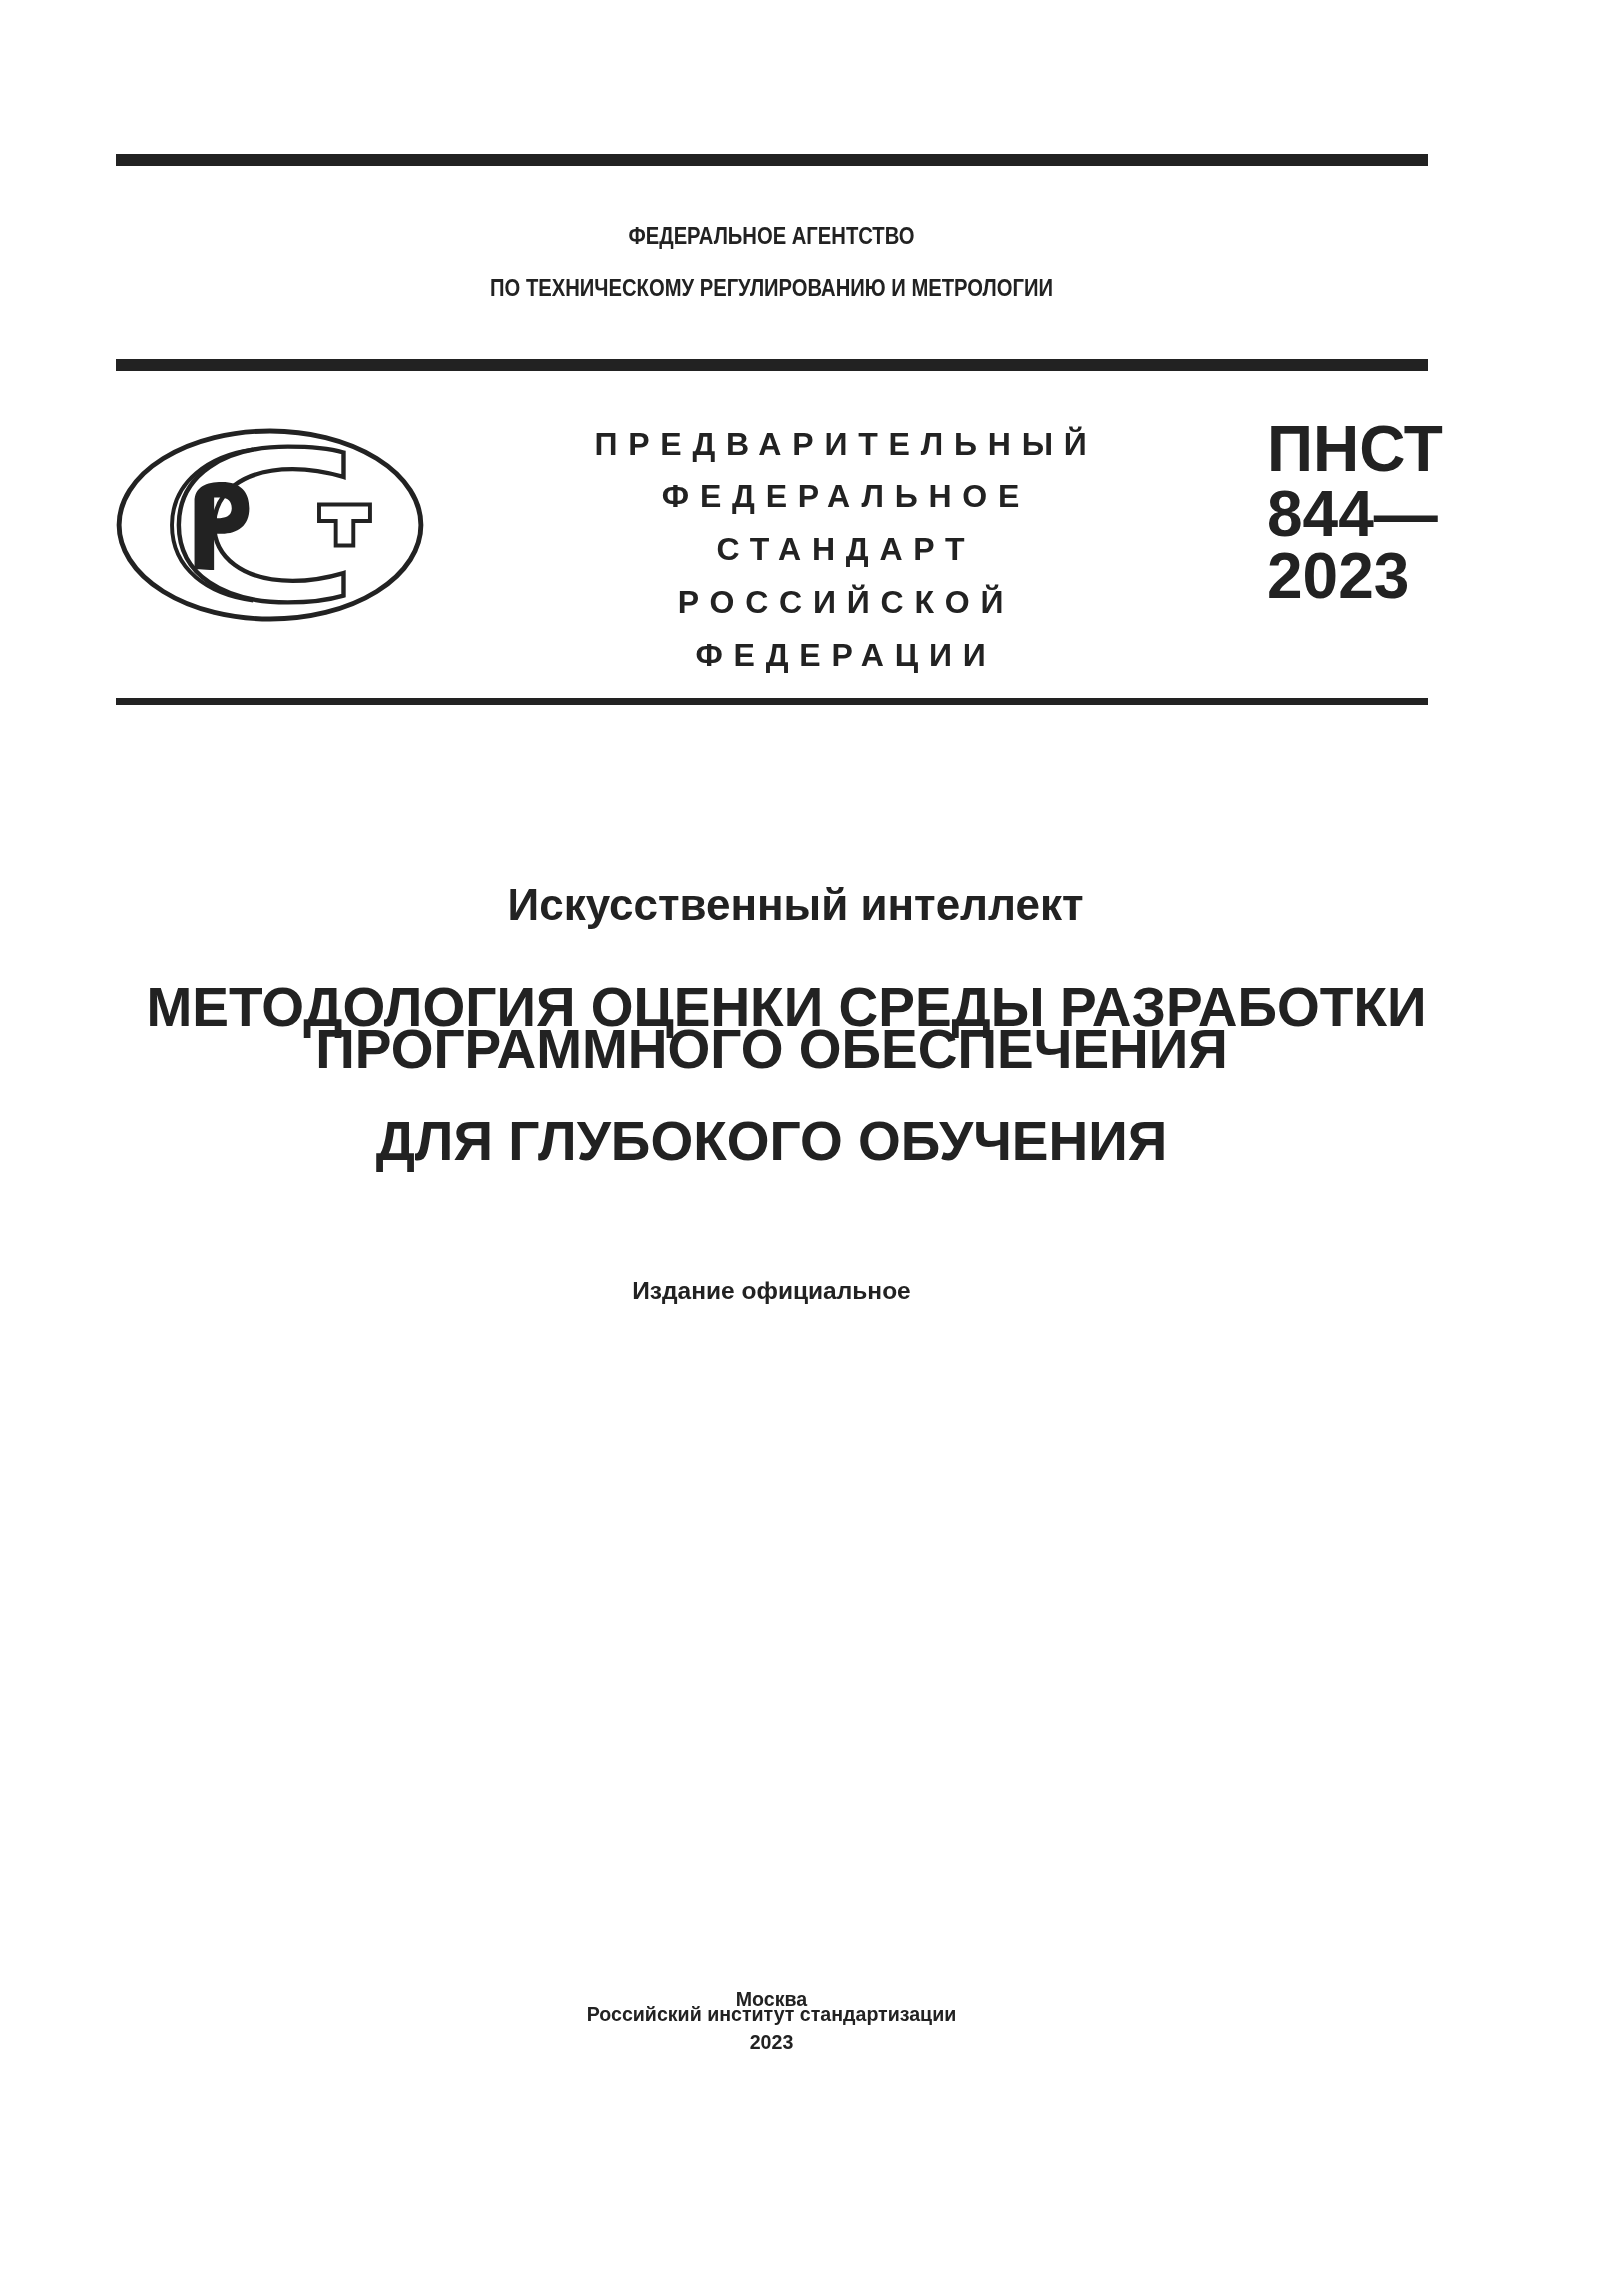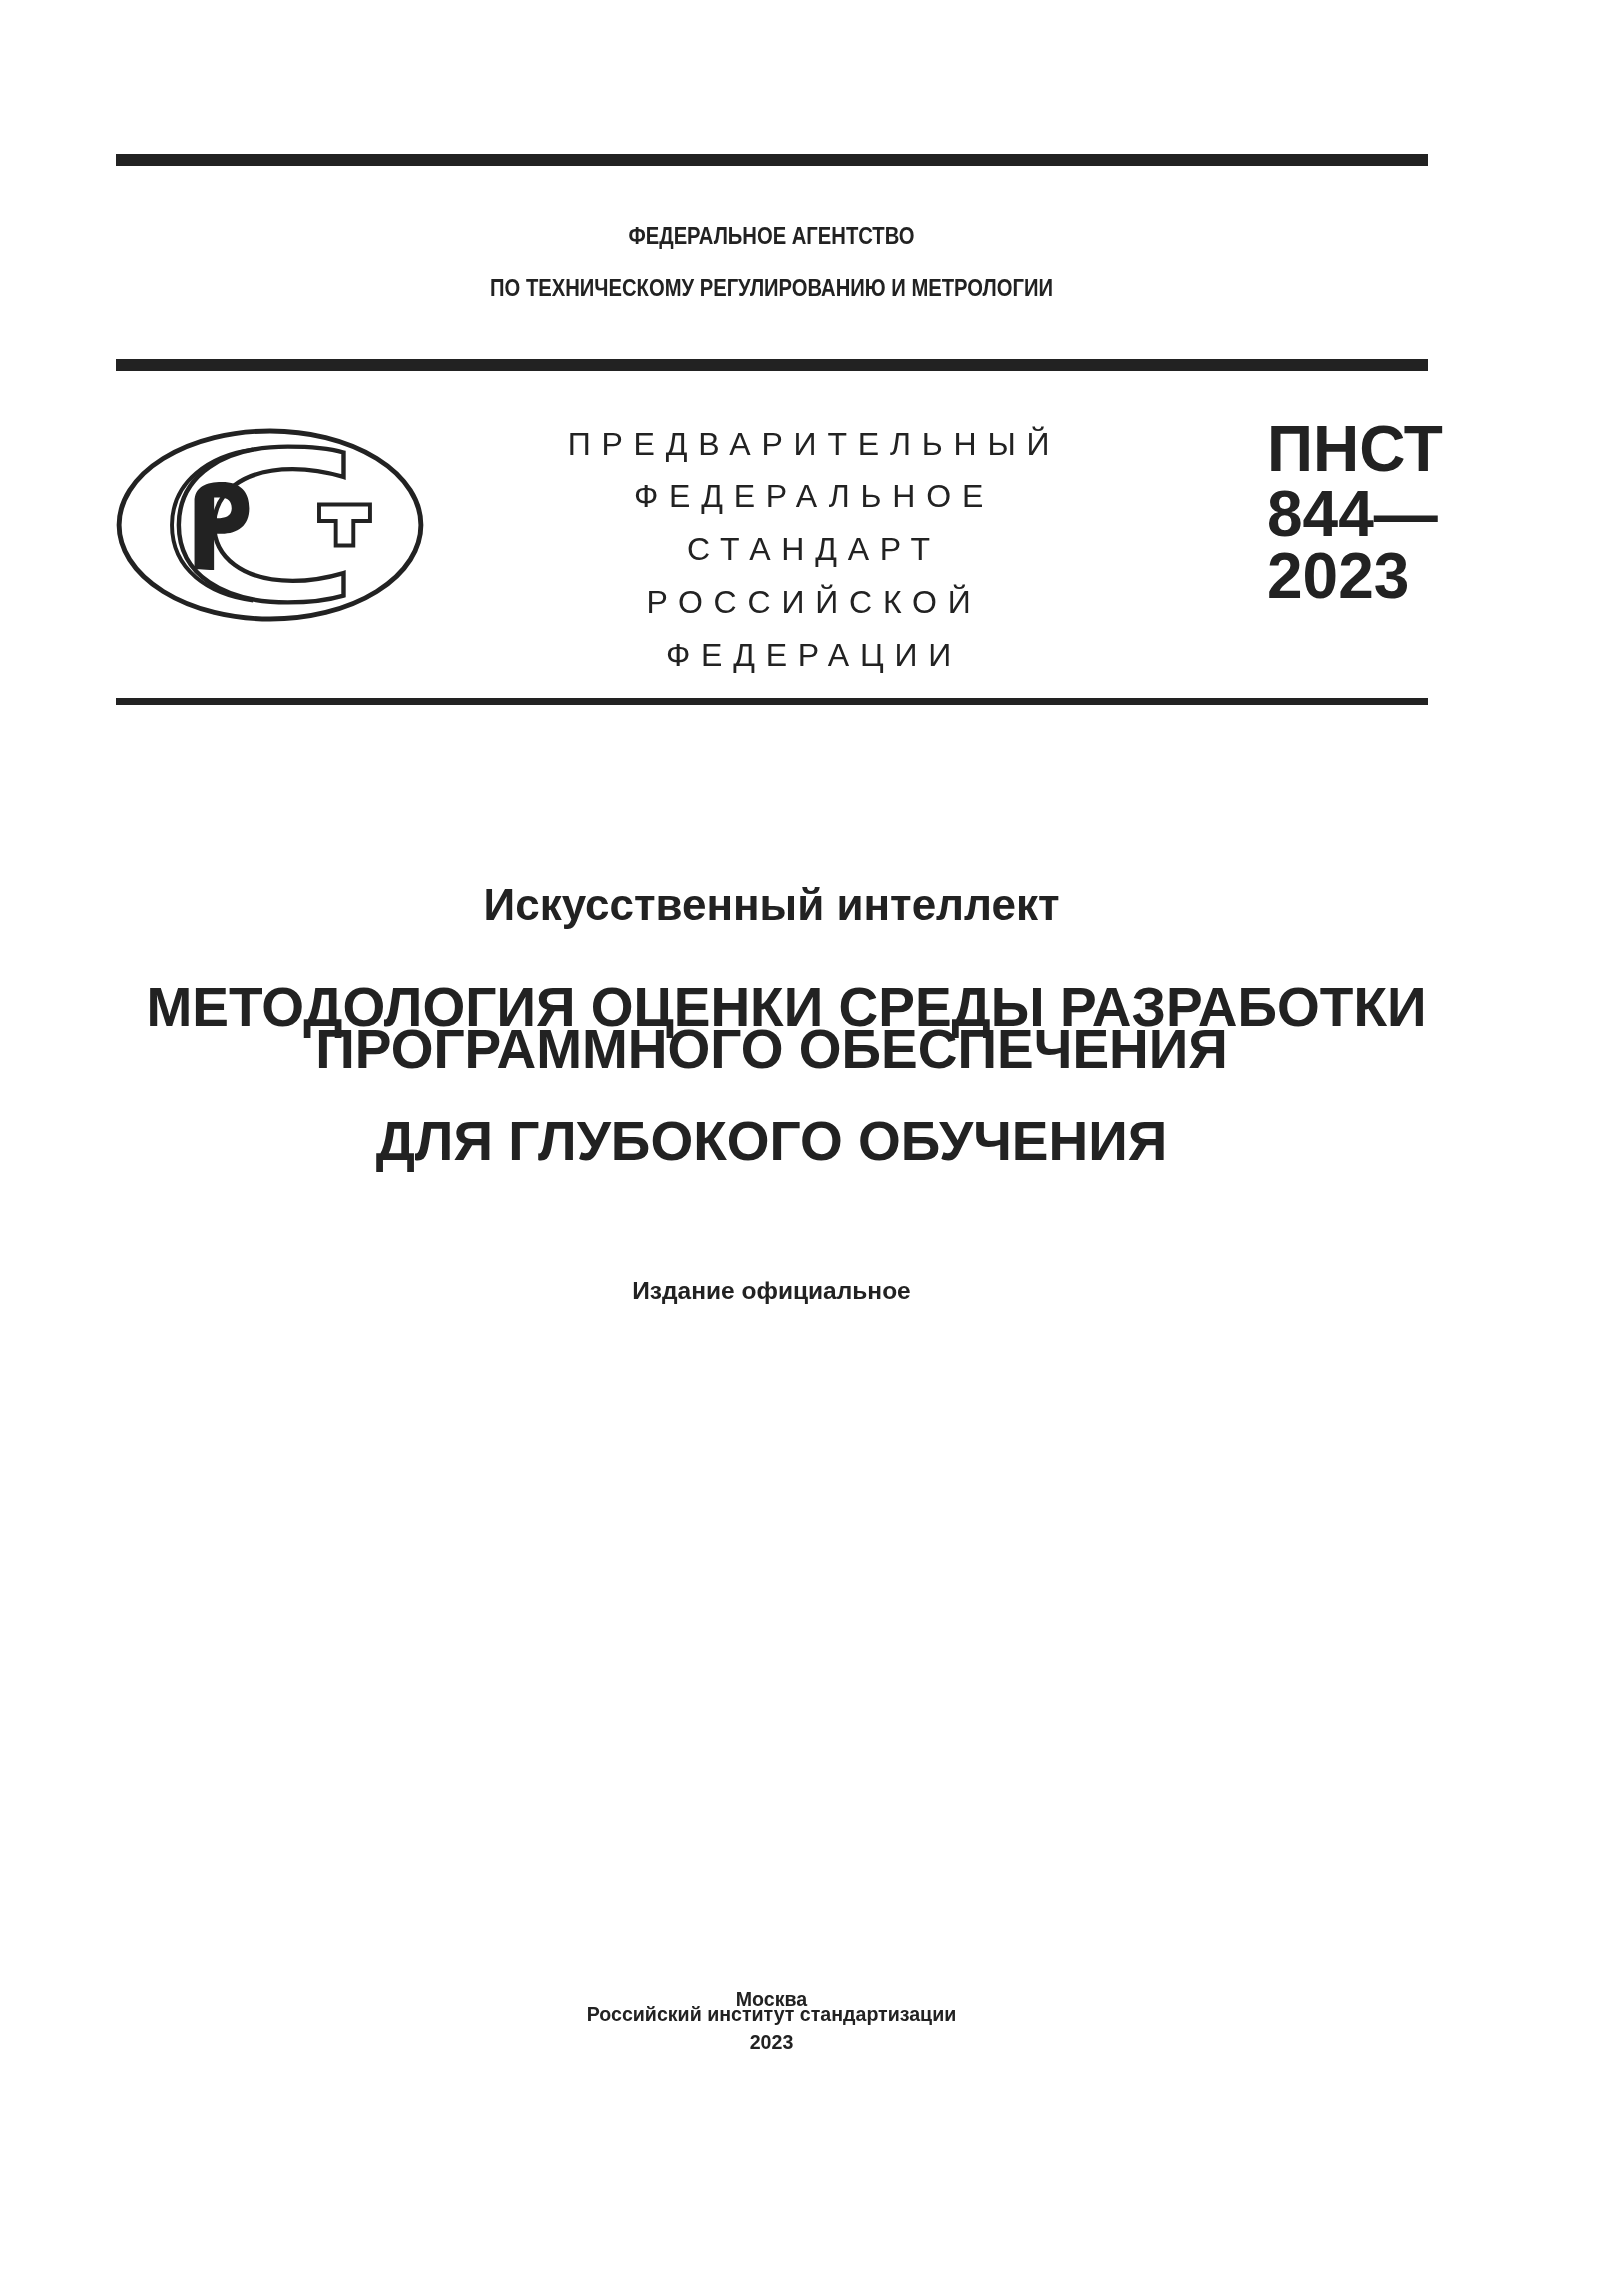--- a/index.html
+++ b/index.html
@@ -7,26 +7,26 @@
            font-family: "Liberation Sans", "DejaVu Sans", sans-serif; color: #222222; }
     .rule { position: absolute; left: 116px; width: 1312px; background: #222222; }
     .r1 { top: 154px; height: 11.8px; }
     .r2 { top: 359px; height: 11.8px; }
     .r3 { top: 698px; height: 6.9px; }
     .center-line { position: absolute; left: 0; width: 1543px; text-align: center; font-weight: bold; white-space: nowrap; }
     .agency { font-size: 23.5px; line-height: 27.4px; letter-spacing: 0px; transform: scaleX(0.86); }
     .agency1 { top: 223px; }
     .agency2 { top: 275px; }
     .logo { position: absolute; left: 116px; top: 428px; width: 308px; height: 194px; }
-    .std-type { position: absolute; left: 520px; width: 588px; text-align: center; font-weight: normal;
+    .std-type { position: absolute; left: 552px; width: 588px; text-align: center; font-weight: bold;
                 font-size: 32px; line-height: 39px; letter-spacing: 10.8px; white-space: nowrap; }
     .st1 { top: 425px; } .st2 { top: 477px; } .st3 { top: 530px; } .st4 { top: 583px; } .st5 { top: 636px; }
     .std-num { position: absolute; left: 1267px; font-weight: bold; font-size: 64px; line-height: 59px; white-space: nowrap; }
     .sn1 { top: 420px; } .sn2 { top: 485px; } .sn3 { top: 547px; }
-    .subtitle { top: 879px; font-size: 44px; line-height: 51px; }
+    .subtitle { top: 879px; font-size: 44px; line-height: 51px; padding-left: 24px; }
     .title { font-size: 55px; line-height: 63px; }
     .t1 { top: 976px; margin-left: 15px; } .t2 { top: 1018px; } .t3 { top: 1110px; }
     .edition { top: 1276px; font-size: 24.5px; line-height: 29px; }
     .imprint { font-size: 19.6px; line-height: 23.5px; }
     .i1 { top: 1977px; margin-top: 11px; } .i2 { top: 2003px; } .i3 { top: 2031px; }
   </style>
 </head>
 <body>
 
 <div class="rule r1"></div>

